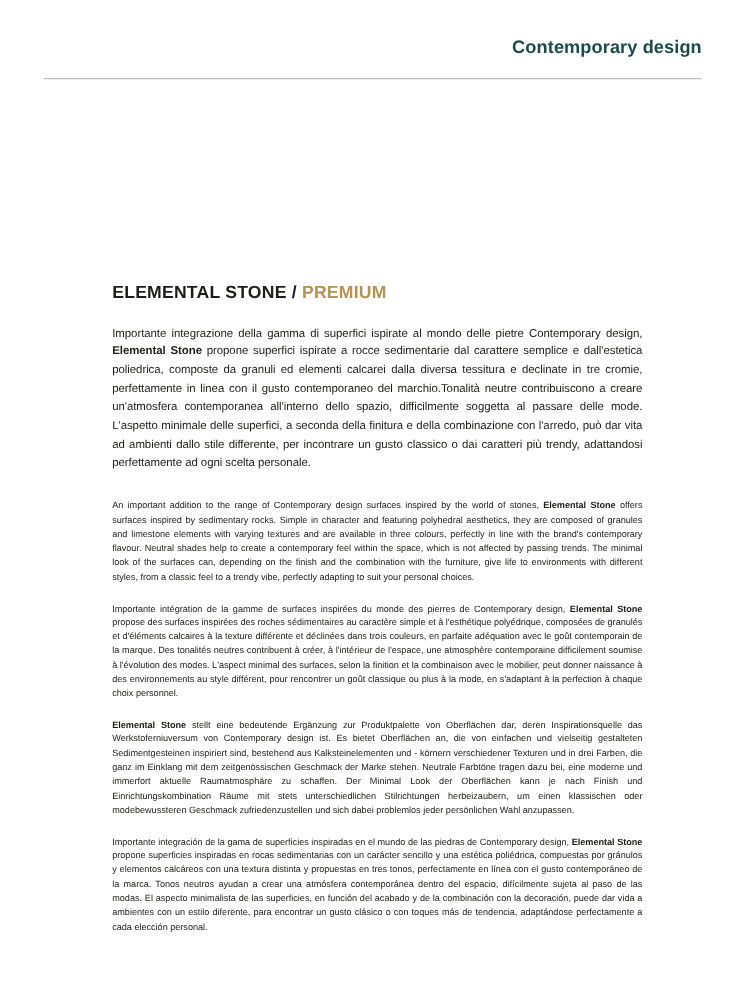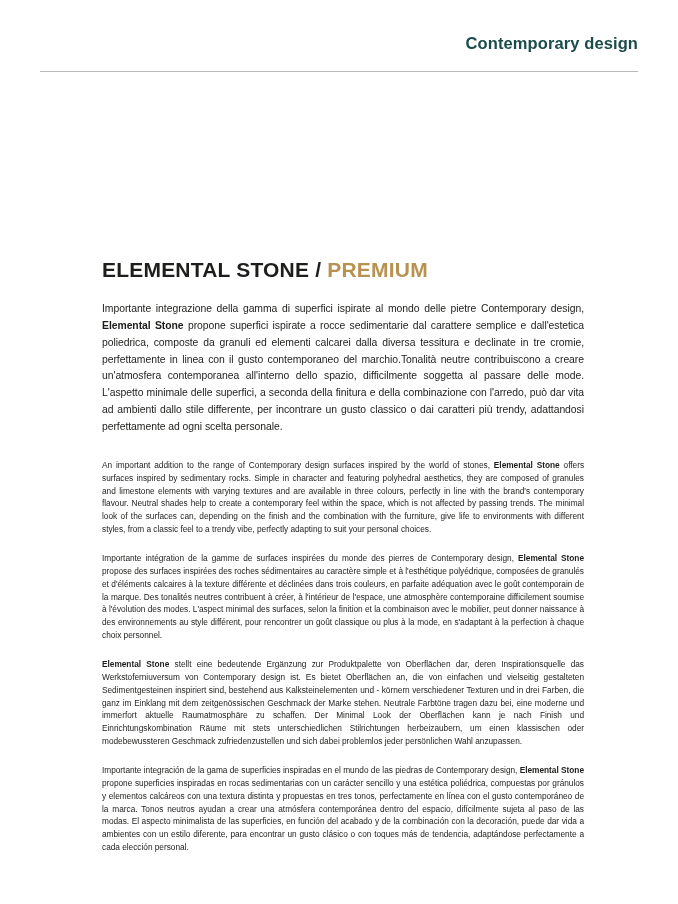--- a/index.html
+++ b/index.html
@@ -52,21 +52,21 @@
 
   
   .content {
     position: absolute;
     left: 102px;
     top: 258px;
     width: 482px;
   }
 
   .doc-title {
-    font-size: 21px;
+    font-size: 16px;
     font-weight: bold;
     color: #1d1d1b;
     letter-spacing: 0.2px;
     margin: 0 0 20px 0;
     line-height: 1.1;
   }
   .doc-title .accent {
     color: #b79250;
   }
   .doc-title .sep {

